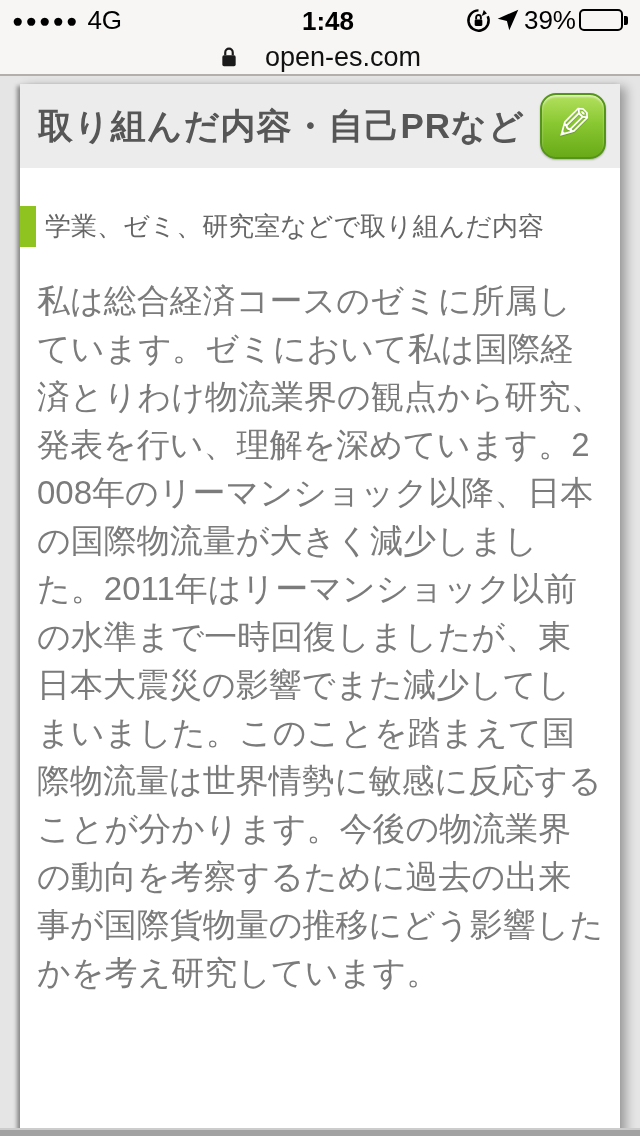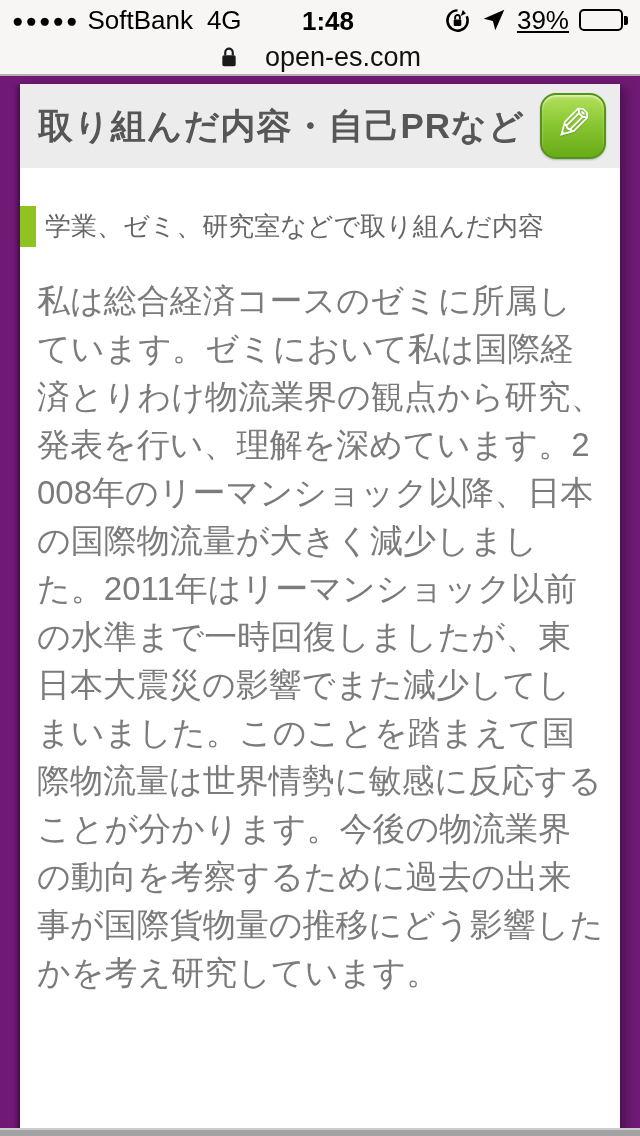--- a/index.html
+++ b/index.html
@@ -20,39 +20,39 @@
     height:40px; display:flex; align-items:center; padding:0 12px;
     color:#000; font-size:26px;
   }
   .signal-dots { font-size:19px; letter-spacing:2px; margin-right:8px; line-height:1; }
   .carrier { margin-right:14px; }
   .network { }
   .time {
     position:absolute; left:50%; top:0; transform:translateX(-50%);
     height:40px; line-height:42px; font-weight:bold; font-size:26px;margin-left:8px;
   }
-  .status-right { margin-left:auto; display:flex; align-items:center; gap:10px;text-decoration:underline; }
+  .status-right { margin-left:auto; display:flex; align-items:center; gap:3px; }
   .status-right svg { display:block; }
   .battery { display:flex; align-items:center; }
   .battery-body {
     width:44px; height:22px; border:2px solid #000; border-radius:5px;
     padding:2px; box-sizing:border-box; background:#f8f6f4;
   }
   .battery-fill { height:100%; background:#000; border-radius:1px; }
   .battery-nub {
     width:4px; height:9px; background:#000; margin-left:1px;
     border-radius:0 2px 2px 0;
   }
   .urlbar {
     height:34px; display:flex; align-items:center; justify-content:center;
     gap:26px; font-size:27px; color:#111;
   }
 
   
-  .page { position:absolute; top:76px; left:0; width:640px; height:1060px; background:#701a75; }
+  .page { position:absolute; top:76px; left:0; width:640px; height:1060px; background:#e5e5e5; }
   .card {
     position:absolute; top:8px; left:20px; width:600px; bottom:-10px;
     background:#fff;
     box-shadow:-3px 2px 4px rgba(0,0,0,.38), 6px 3px 10px rgba(0,0,0,.32);
   }
   .card-header {
     background:#ececec; height:84px; display:flex; align-items:center;
     padding:0 14px 0 18px; box-sizing:border-box;
   }
   .card-title { font-size:35px; font-weight:bold; color:#565656; letter-spacing:1px; }
@@ -88,21 +88,20 @@
     position:absolute; left:0; bottom:0; width:640px; height:6px;
     background:#a2a2a2; border-top:2px solid #cccccc; z-index:6;
   }
 </style>
 </head>
 <body>
 
 <div class="chrome">
   <div class="statusbar">
     <span class="signal-dots">●●●●●</span>
-    <span class="carrier">SoftBank</span>
     <span class="network">4G</span>
     <span class="time">1:48</span>
     <span class="status-right">
       <svg width="27" height="27" viewBox="0 0 24 24">
         <path d="M12 3 a9 9 0 1 0 8.2 5.2" fill="none" stroke="#000" stroke-width="2.2"></path>
         <path d="M22.6 2.6 l-2.1 6.2 5.4-2.6 z" fill="#000" transform="translate(-2.5,0.5) scale(0.85)"></path>
         <rect x="8.6" y="11.2" width="6.8" height="5.6" rx="1" fill="#000"></rect>
         <path d="M9.9 11.2 v-2 a2.1 2.1 0 0 1 4.2 0 v2" fill="none" stroke="#000" stroke-width="1.7"></path>
       </svg>
       <svg width="26" height="26" viewBox="0 0 24 24">

